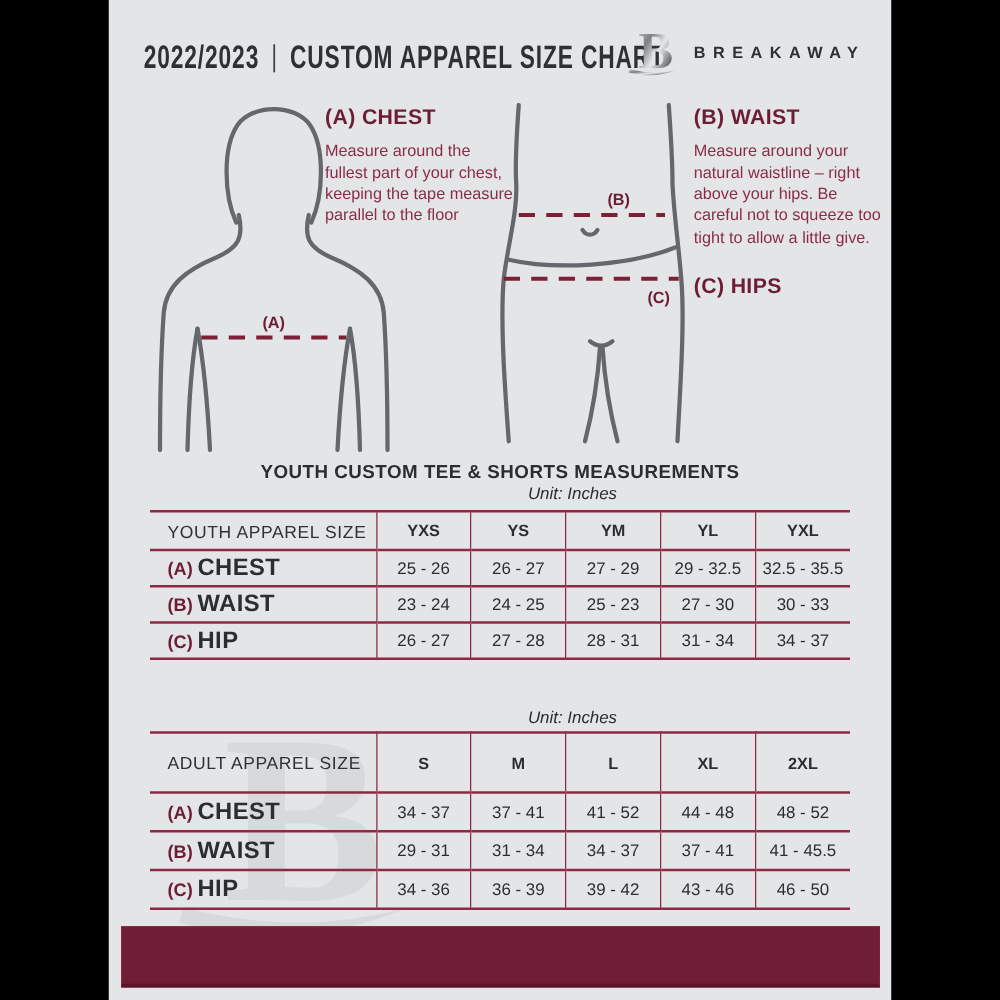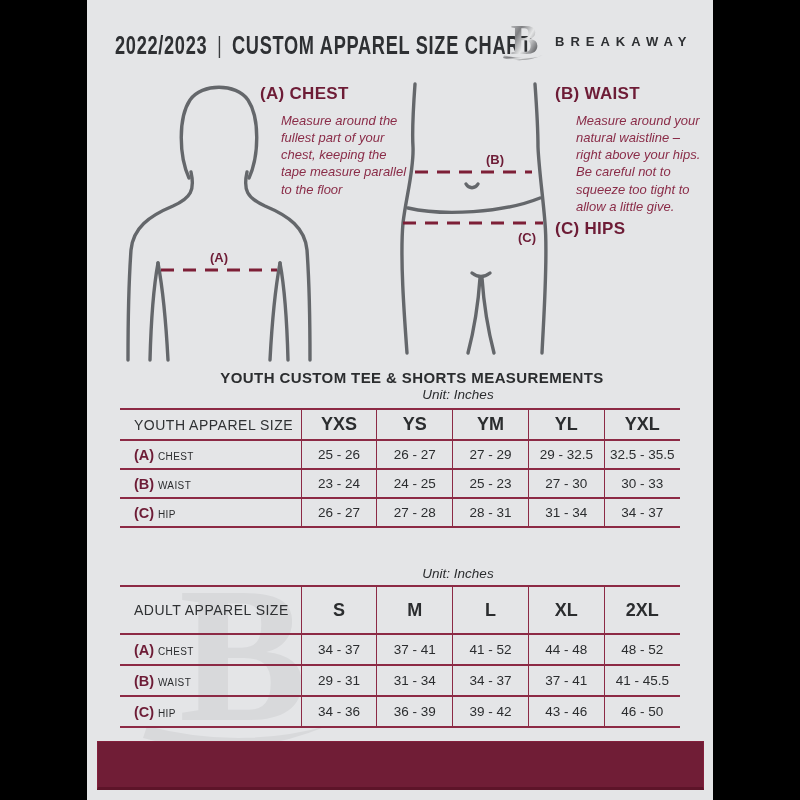--- a/index.html
+++ b/index.html
@@ -34,40 +34,40 @@
 
   
   .fig{position:absolute;}
   .fig path{fill:none;stroke:var(--fig);stroke-width:3.4;stroke-linecap:round;}
   .fig path.dash{stroke:var(--maroon-line);stroke-width:3.2;stroke-dasharray:13 9;stroke-linecap:butt;}
   .fig text{font-family:"Liberation Sans",sans-serif;font-weight:bold;font-size:13px;fill:var(--maroon-head);}
 
   
   .inst{position:absolute;width:152px;}
   .inst-h{font-size:17px;font-weight:bold;color:var(--maroon-head);letter-spacing:0.3px;margin-bottom:8px;}
-  .inst-b{font-size:13px;font-style:italic;color:var(--inst);line-height:1.32;white-space:pre-line;margin-left:21px;}
-
-  
-  .sec-title{position:absolute;left:12px;width:626px;text-align:center;font-size:15px;font-weight:bold;
+  .inst-b{font-size:13px;color:var(--inst);line-height:1.32;white-space:pre-line;}
+
+  
+  .sec-title{position:absolute;left:0;width:626px;text-align:center;font-size:15px;font-weight:bold;
     color:#2b2d2f;letter-spacing:0.4px;}
   .sec-unit{position:absolute;left:0;width:742px;text-align:center;font-size:13.5px;font-style:italic;
     color:#2b2d2f;}
 
   
   .size-table{position:absolute;left:33px;width:560px;border-collapse:collapse;table-layout:fixed;
     border-top:2px solid var(--tb);border-bottom:2px solid var(--tb);}
   .size-table col.c0{width:181px;}
   .size-table td{border-left:1.5px solid var(--tb);text-align:center;font-size:13.5px;color:#2b2d2f;
     vertical-align:middle;}
   .size-table td:first-child{border-left:none;text-align:left;padding-left:14px;}
   .size-table tr:not(:last-child) td{border-bottom:2px solid var(--tb);}
-  .size-table tr.thead td{font-size:18px;font-weight:bold;}
+  .size-table tr.thead td{font-size:13px;font-weight:bold;}
   .size-table tr.thead td:first-child{font-weight:normal;font-size:14px;letter-spacing:0.5px;color:#2f3133;}
   .size-table .pfx{color:var(--maroon-head);font-weight:bold;font-size:14.5px;}
-  .size-table .lbl{font-size:10px;letter-spacing:0.4px;}
+  .size-table .lbl{font-size:19px;letter-spacing:0.4px;font-weight:bold;}
   .t-youth tr{height:29px;margin-top:16px;} .t-youth tr.thead{height:31px;}
   .t-adult tr{height:31px;} .t-adult tr.thead{height:48px;}
 
   
   .footer{position:absolute;left:10px;top:741px;width:607px;height:49px;background:var(--maroon);
     border:1px solid #82203c;border-bottom:3px solid #5d1429;z-index:2;}
 </style>
 </head>
 <body>
 

